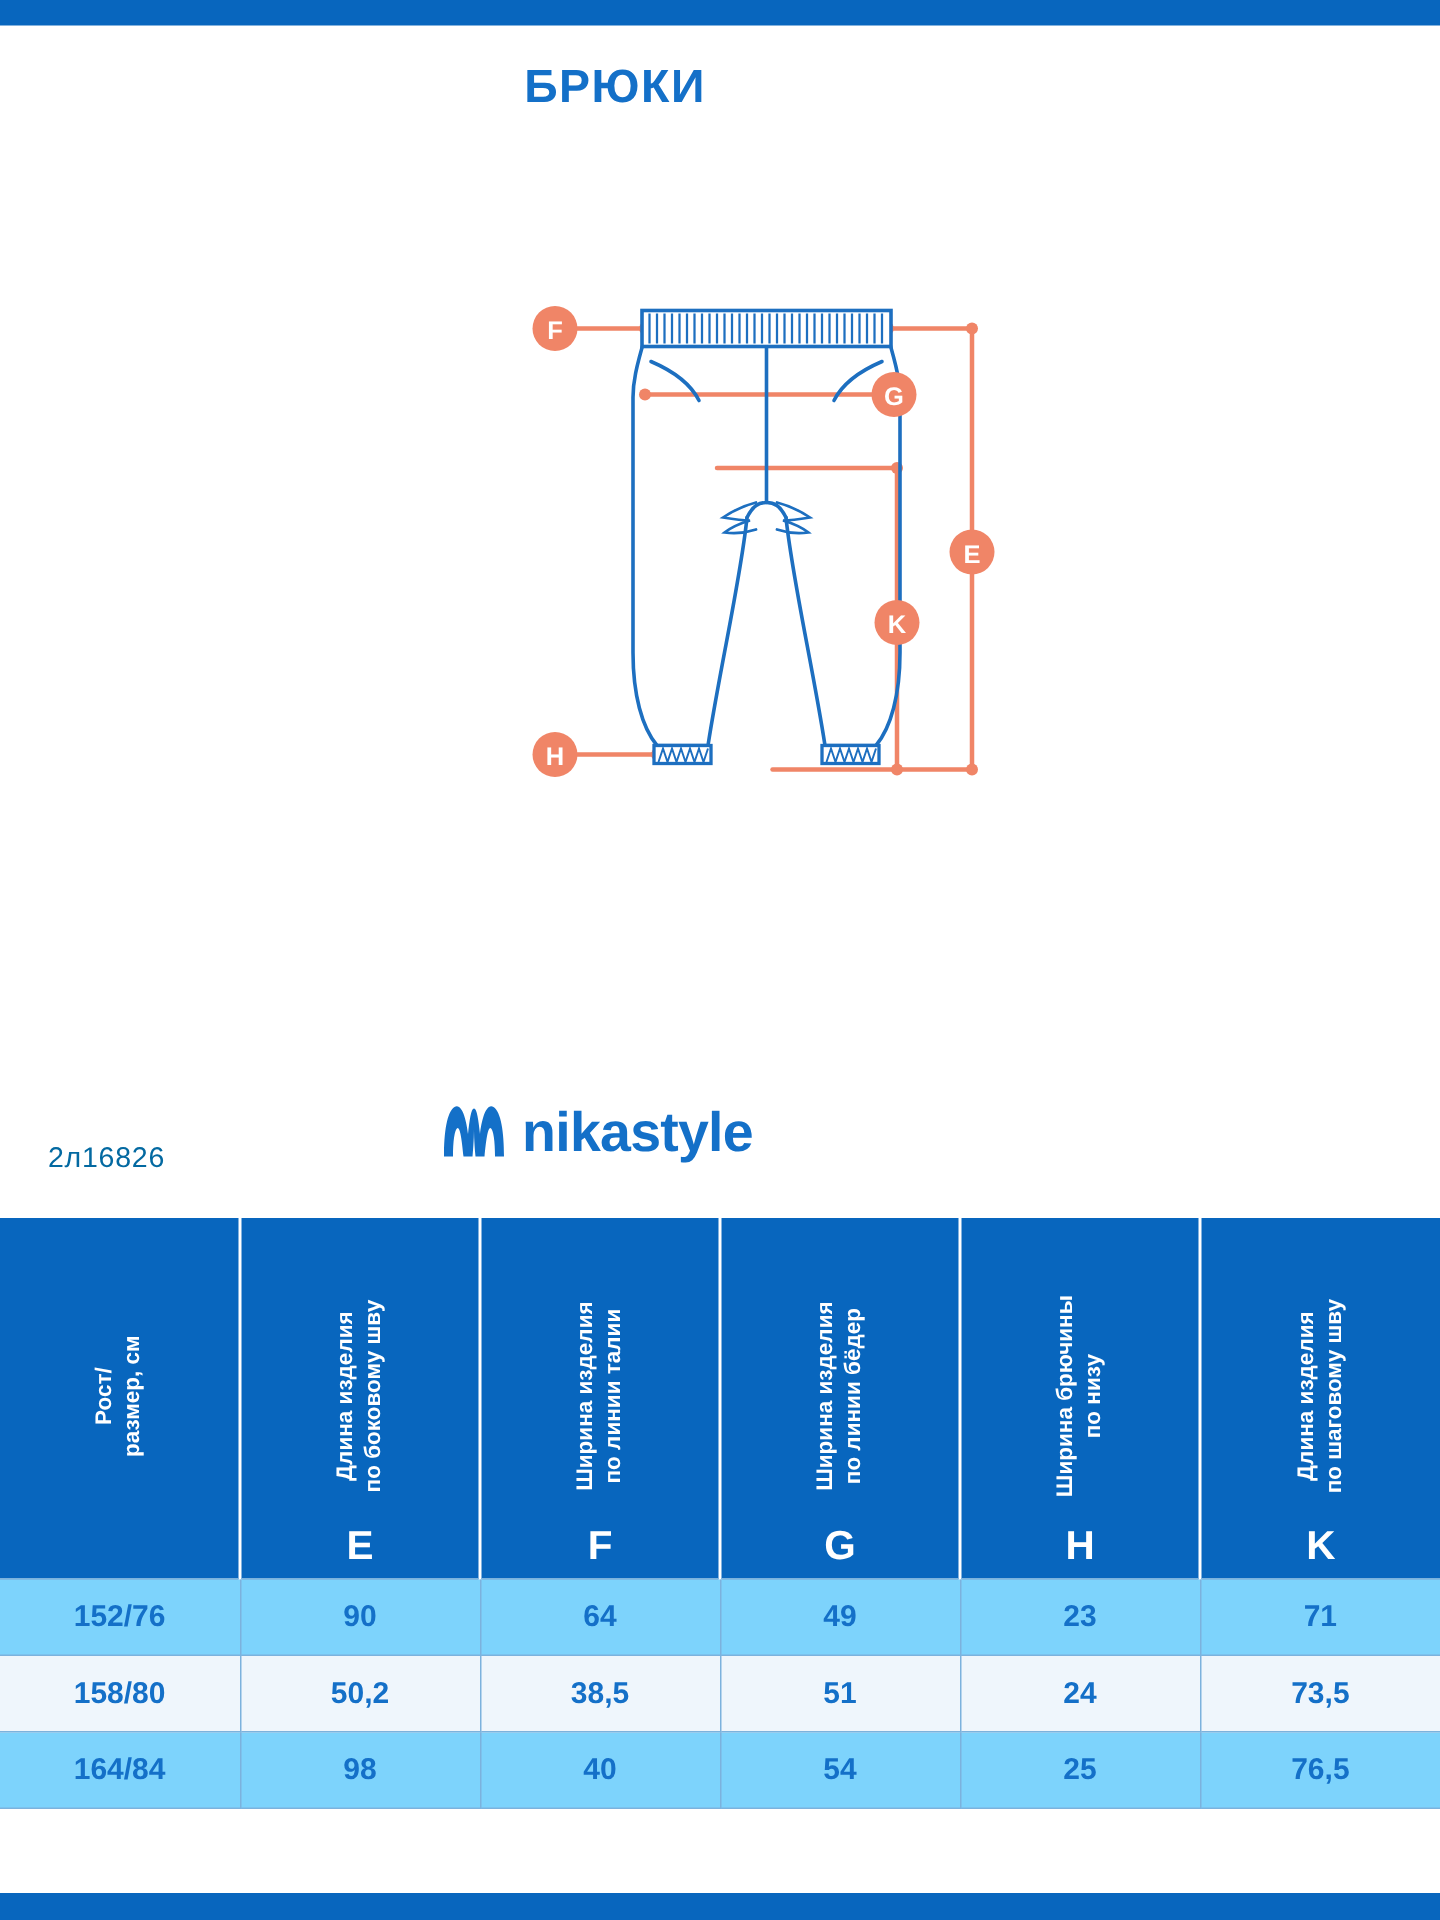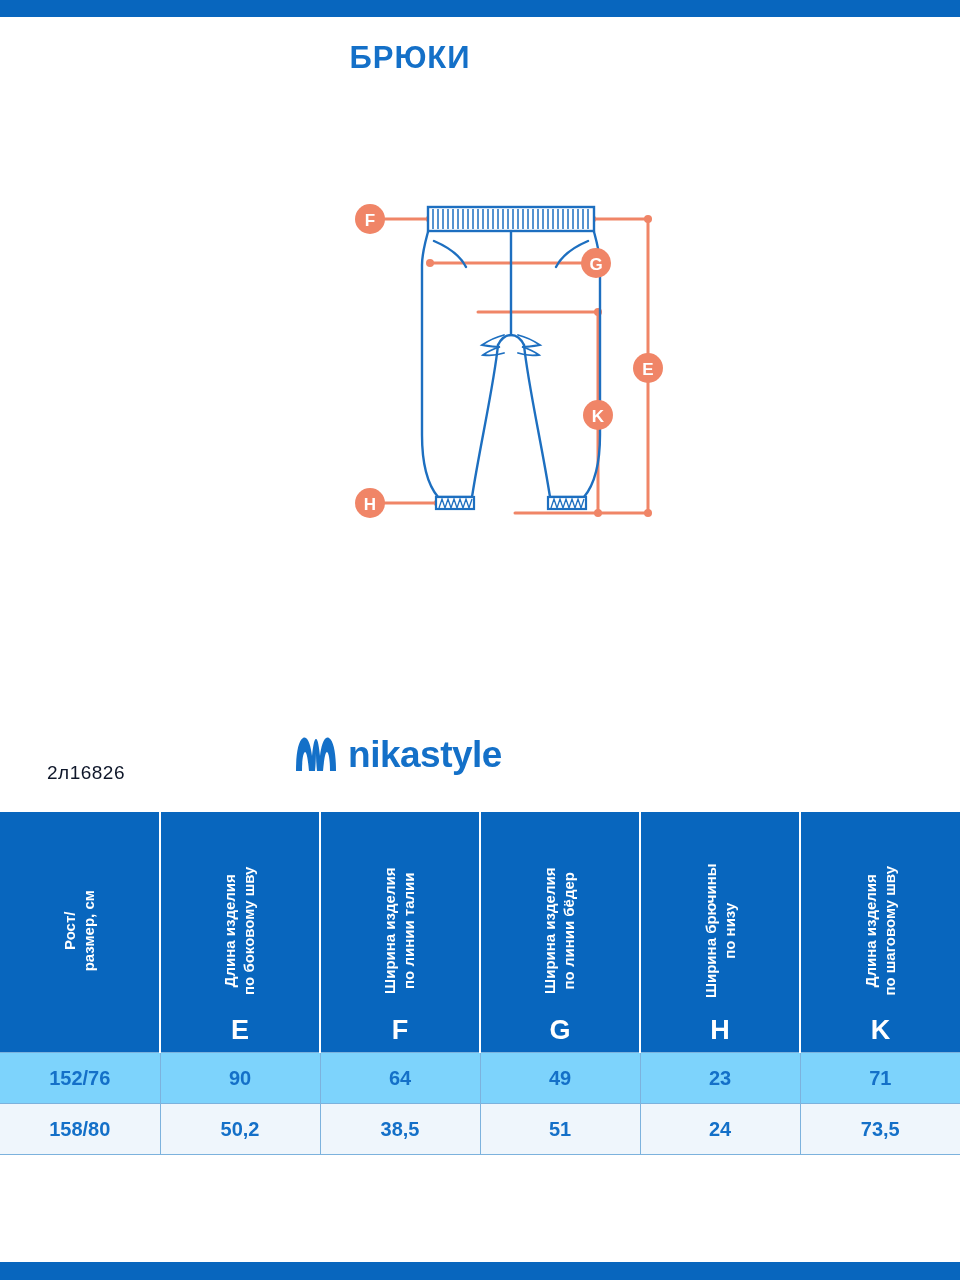--- a/index.html
+++ b/index.html
@@ -49,23 +49,23 @@
     left: 330px;
     width: 350px;
     height: 345px;
   }
   .drawing svg { display: block; }
 
   
   .article-no {
     position: absolute;
     top: 762px;
-    left: 47px;
+    left: 32px;
     font-size: 19px;
-    color: #0f172a;
+    color: #0369a1;
     letter-spacing: 0.5px;
   }
   .logo {
     position: absolute;
     top: 735px;
     left: 0;
     width: 796px;
     display: flex;
     align-items: center;
     justify-content: center;
@@ -384,16 +384,24 @@
       <td>71</td>
     </tr>
     <tr>
       <td>158/80</td>
       <td>50,2</td>
       <td>38,5</td>
       <td>51</td>
       <td>24</td>
       <td>73,5</td>
     </tr>
+    <tr>
+      <td>164/84</td>
+      <td>98</td>
+      <td>40</td>
+      <td>54</td>
+      <td>25</td>
+      <td>76,5</td>
+    </tr>
   </tbody>
 </table>
 
 <div class="bottom-bar"></div>
 
 </body></html>

